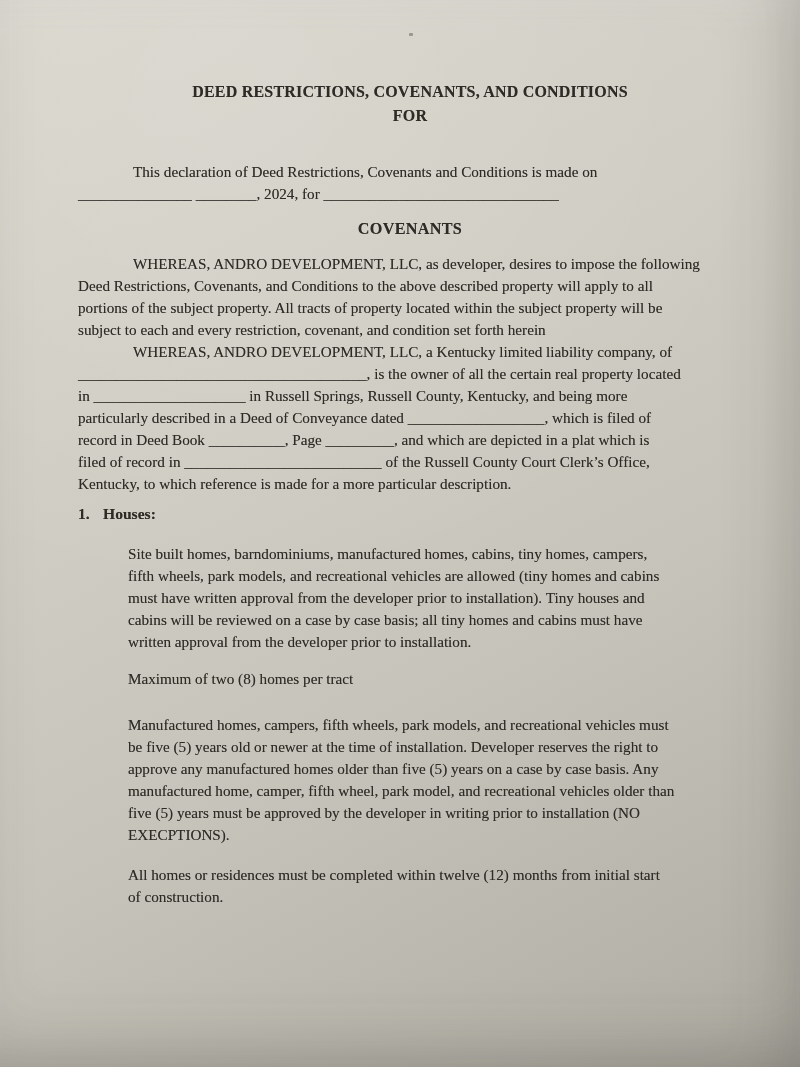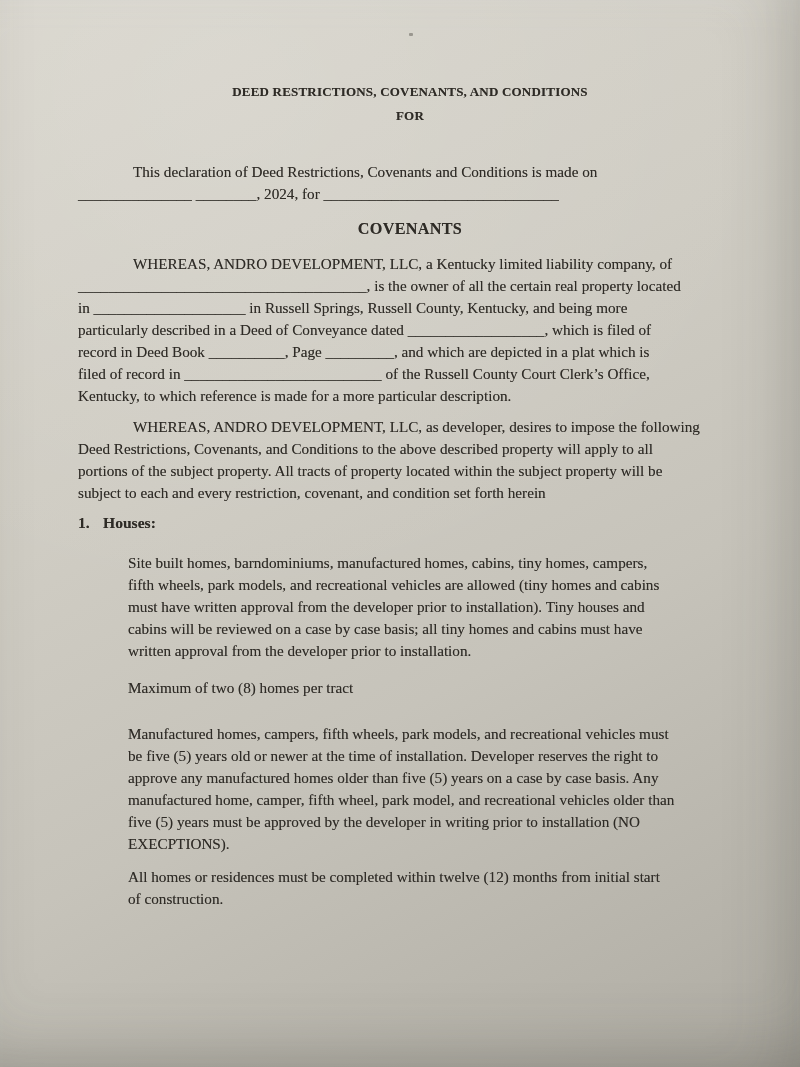--- a/index.html
+++ b/index.html
@@ -24,21 +24,21 @@
     font-size: 15.2px;
     line-height: 22px;
     color: #2e2b26;
     text-shadow: 0 0 0.6px rgba(46,43,38,0.45);
     overflow: hidden;
   }
   .lines { white-space: pre-line; }
   .center { text-align: center; }
   .bold { font-weight: bold; }
   .doc-title {
-    font-size: 13px;
+    font-size: 16px;
     line-height: 24px;
     letter-spacing: 0.2px;
     margin-bottom: 33px;
   }
   .intro { text-indent: 55px; }
   .recitals-heading {
     font-size: 16.2px;
     line-height: 24px;
     margin-top: 12px;
     margin-bottom: 12px;
@@ -49,21 +49,21 @@
   .section-heading {
     font-weight: bold;
     font-size: 15.6px;
     margin-top: 8px;
   }
   .section-heading .sec-num { display: inline-block; min-width: 25px; }
   .section-body { margin-left: 50px; }
   .para-1 { margin-top: 18px; }
   .para-2 { margin-top: 15px; }
   .para-3 { margin-top: 24px; }
-  .para-4 { margin-top: 11px; }
+  .para-4 { margin-top: 18px; }
   .final-para { margin-top: 18px; }
   .speck {
     position: absolute;
     left: 409px;
     top: 33px;
     width: 4px;
     height: 3px;
     background: rgba(104,101,92,0.55);
     border-radius: 1px;
   }
@@ -76,32 +76,32 @@
   <div class="speck"></div>
 
   <div class="doc-title center bold lines">DEED RESTRICTIONS, COVENANTS, AND CONDITIONS
 FOR</div>
 
   <div class="intro lines">This declaration of Deed Restrictions, Covenants and Conditions is made on
 _______________ ________, 2024, for _______________________________</div>
 
   <div class="recitals-heading center bold">COVENANTS</div>
 
+  <div class="whereas whereas-2 lines">WHEREAS, ANDRO DEVELOPMENT, LLC, as developer, desires to impose the following
+Deed Restrictions, Covenants, and Conditions to the above described property will apply to all
+portions of the subject property. All tracts of property located within the subject property will be
+subject to each and every restriction, covenant, and condition set forth herein</div>
+
   <div class="whereas lines">WHEREAS, ANDRO DEVELOPMENT, LLC, a Kentucky limited liability company, of
 ______________________________________, is the owner of all the certain real property located
 in ____________________ in Russell Springs, Russell County, Kentucky, and being more
 particularly described in a Deed of Conveyance dated __________________, which is filed of
 record in Deed Book __________, Page _________, and which are depicted in a plat which is
 filed of record in __________________________ of the Russell County Court Clerk’s Office,
 Kentucky,  to which reference is made for a more particular description.</div>
-
-  <div class="whereas whereas-2 lines">WHEREAS, ANDRO DEVELOPMENT, LLC, as developer, desires to impose the following
-Deed Restrictions, Covenants, and Conditions to the above described property will apply to all
-portions of the subject property. All tracts of property located within the subject property will be
-subject to each and every restriction, covenant, and condition set forth herein</div>
 
   <div class="section-heading">
     <span class="sec-num">1.</span><span>Houses:</span>
   </div>
 
   <div class="section-body">
     <div class="para-1 lines">Site built homes, barndominiums, manufactured homes, cabins, tiny homes, campers,
 fifth wheels, park models, and recreational vehicles are allowed (tiny homes and cabins
 must have written approval from the developer prior to installation). Tiny houses and
 cabins will be reviewed on a case by case basis; all tiny homes and cabins must have

